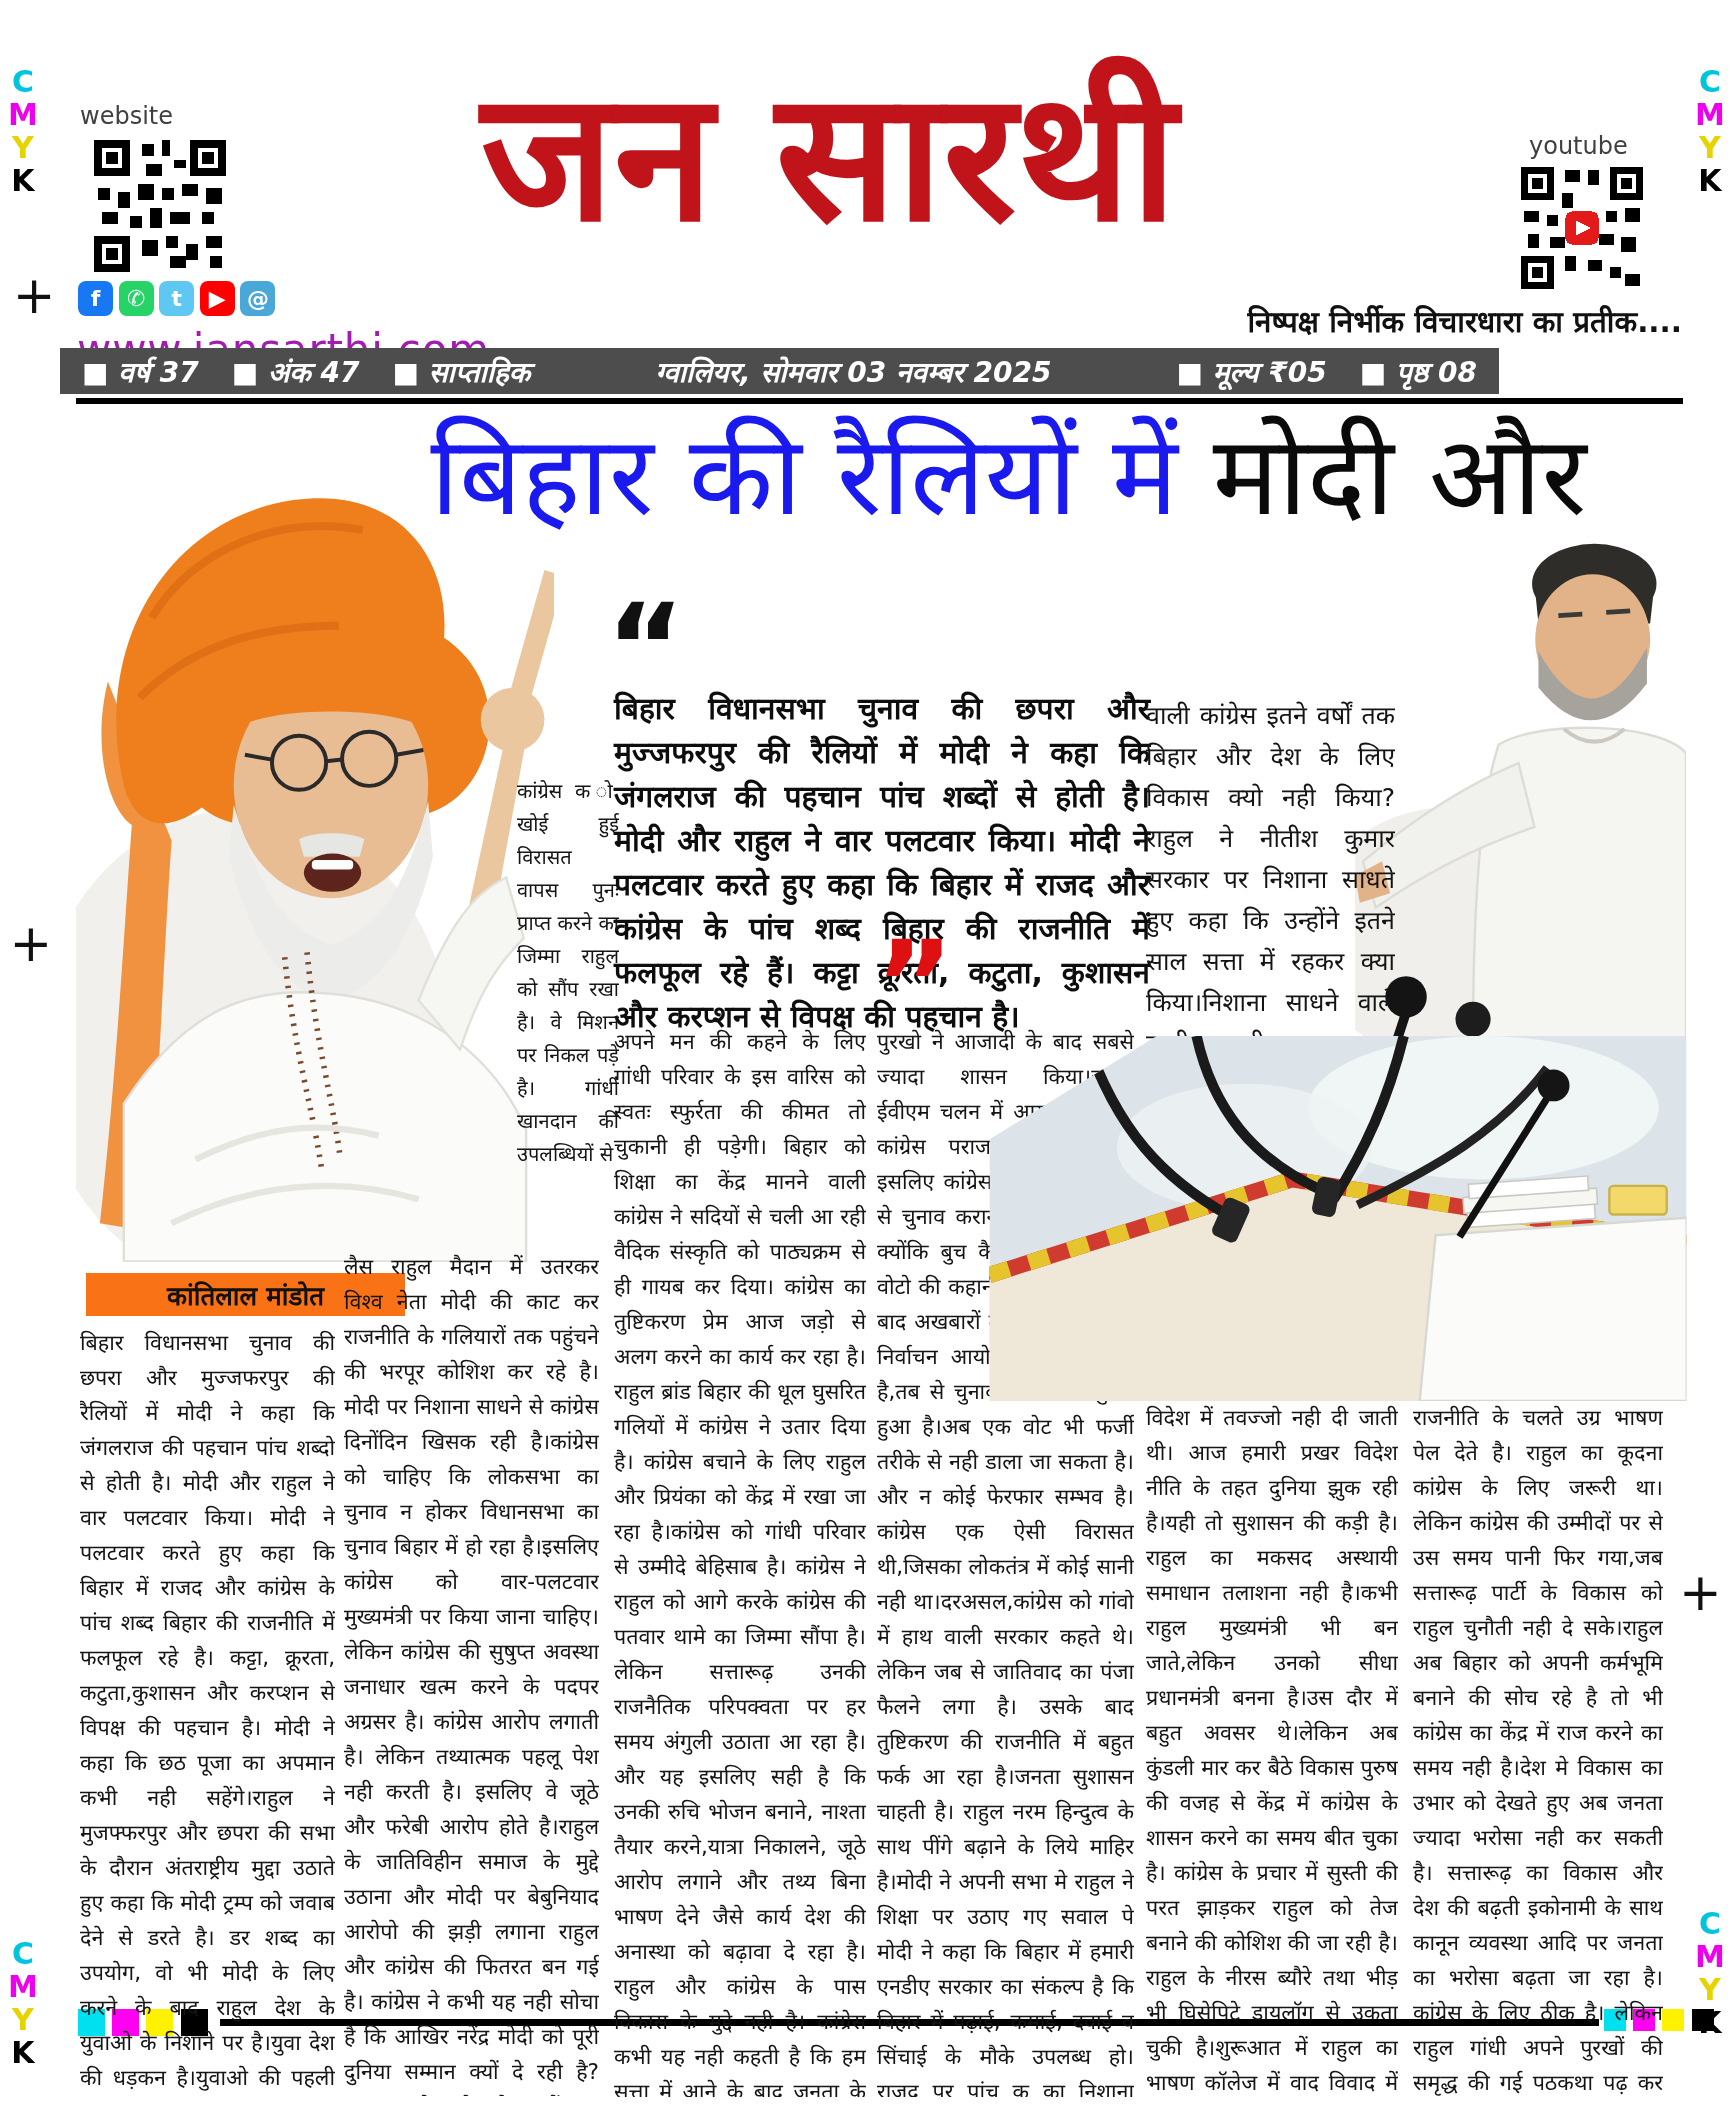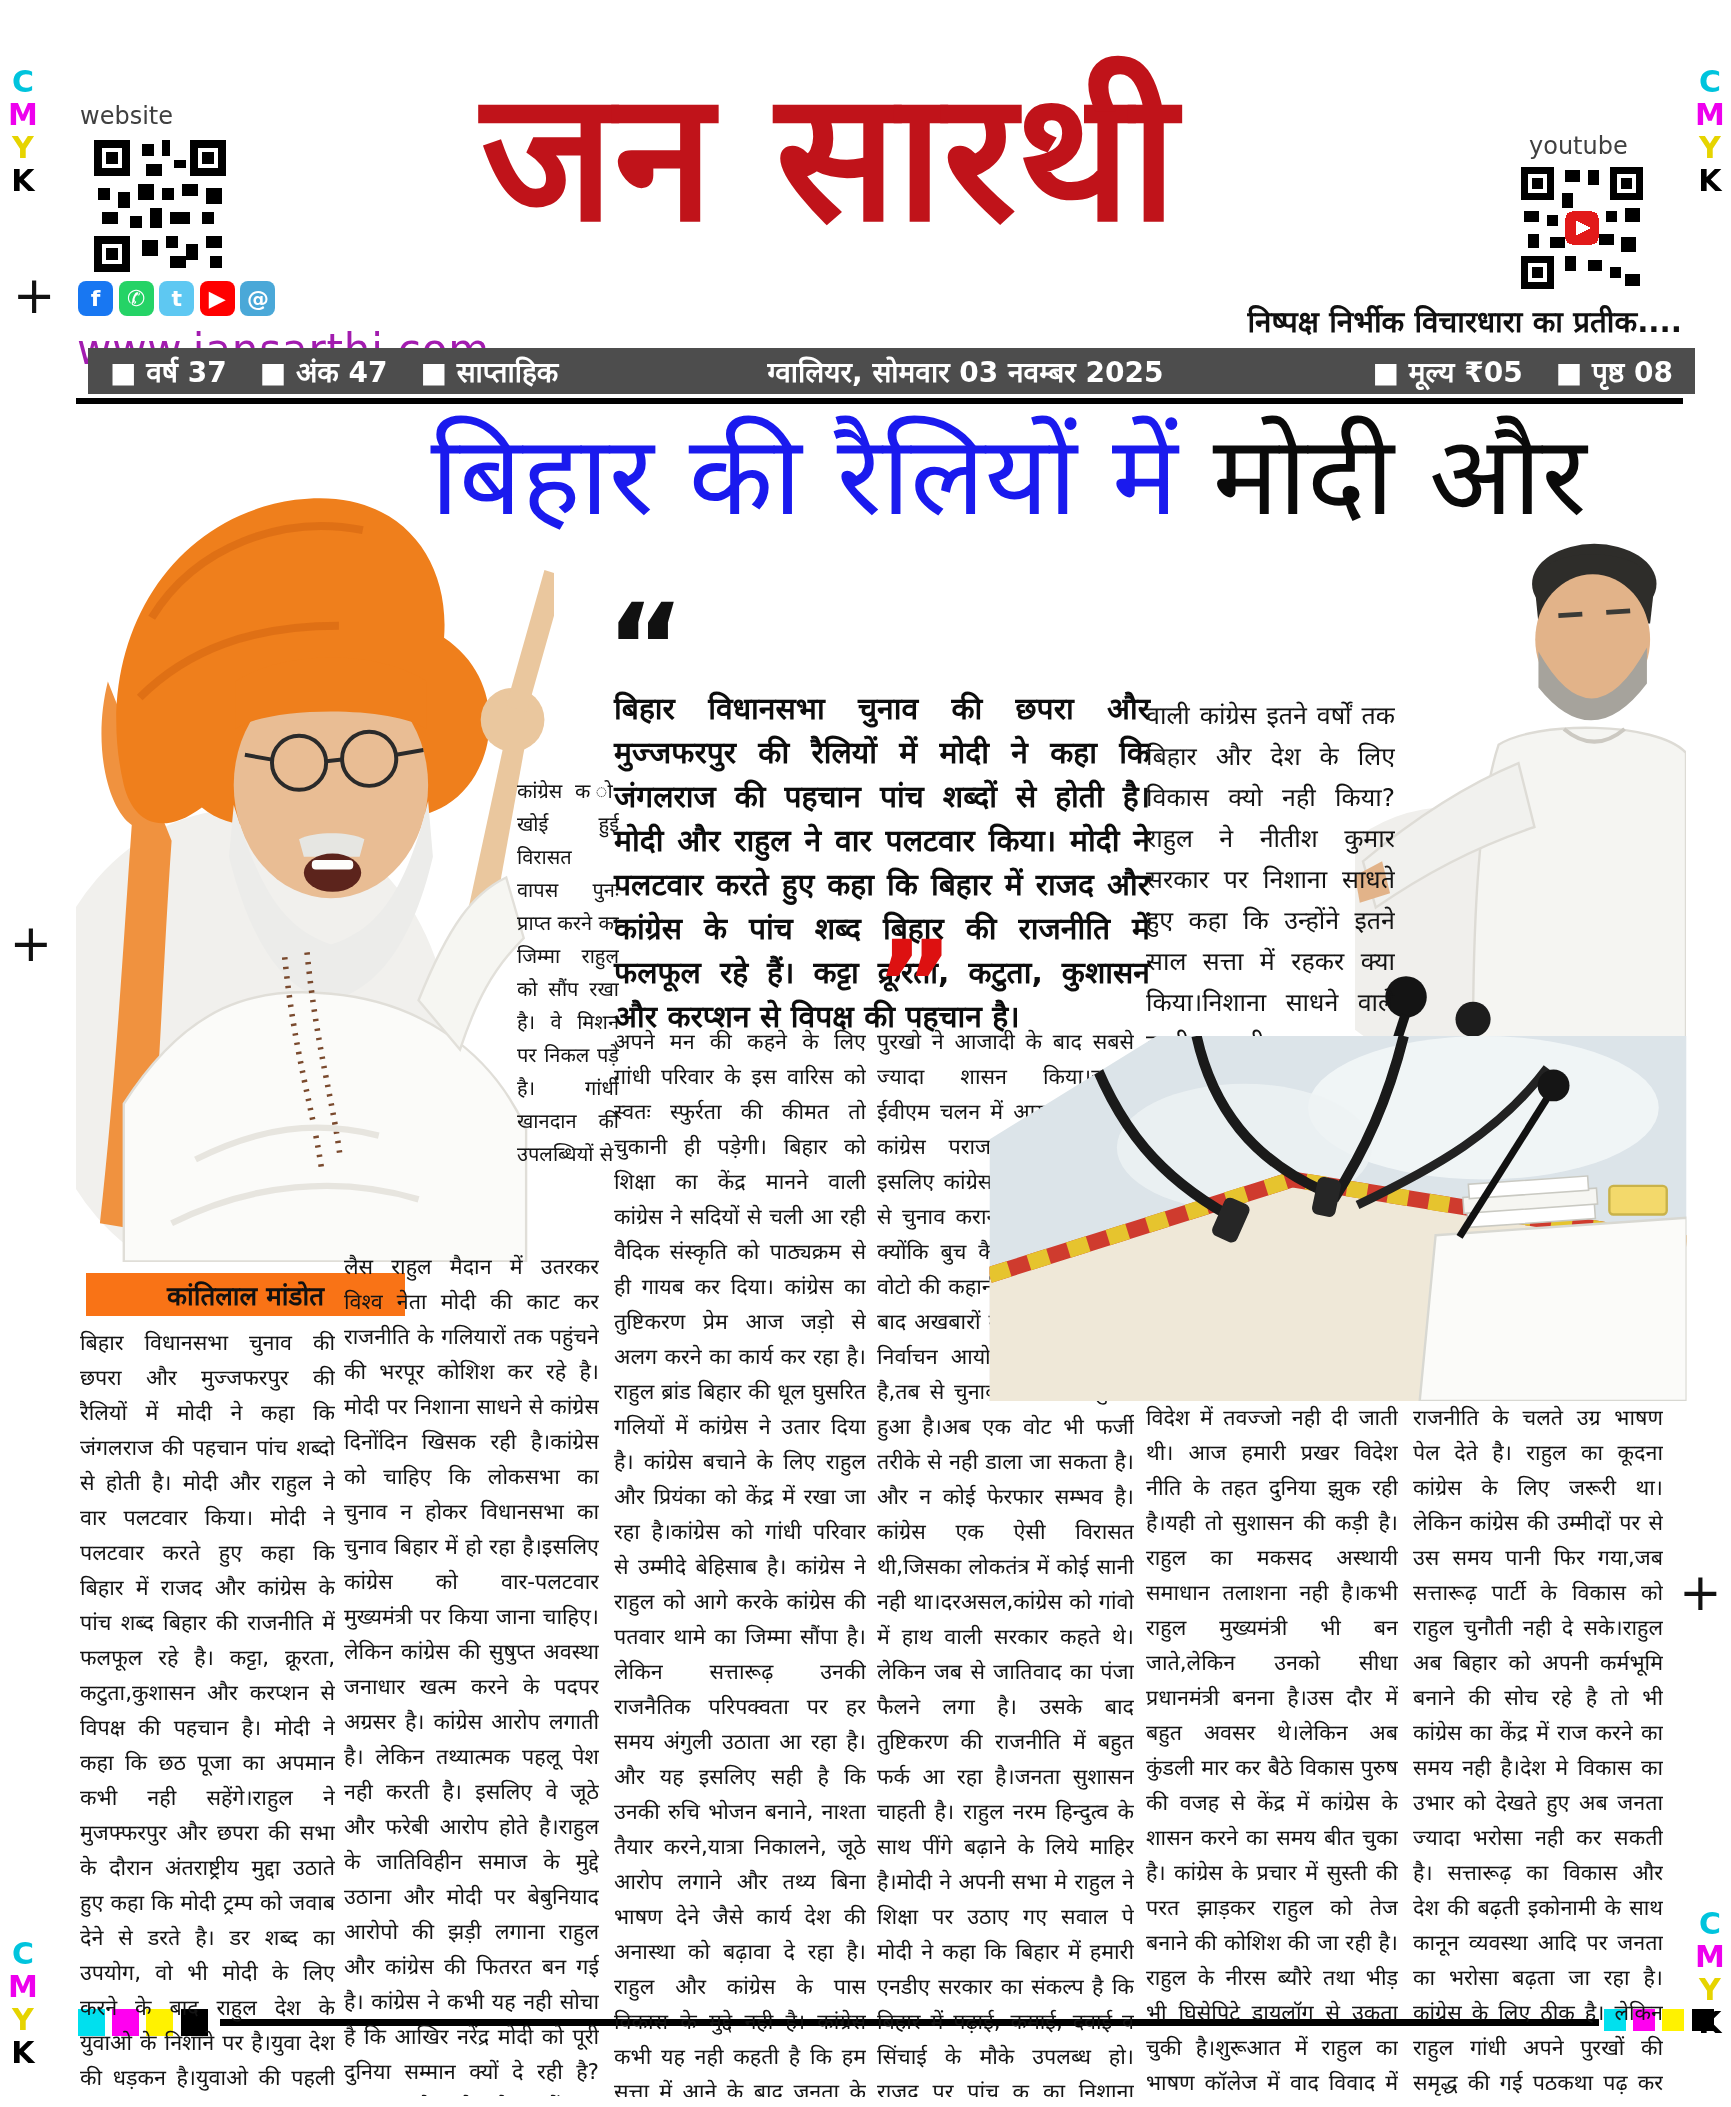--- a/index.html
+++ b/index.html
@@ -150,21 +150,21 @@
         <rect x="19" y="26" width="4" height="3"></rect>
           <rect x="25" y="28" width="3" height="3"></rect>
           <rect x="29" y="30" width="4" height="3"></rect>
       </g>
       <rect x="13" y="13" width="9" height="9" rx="2" fill="#e21a1a"></rect>
       <path d="M16,15.5 L20,17.5 L16,19.5 Z" fill="#fff"></path>
     </svg>
   </div>
   <div class="abs tagline" style="left:1204px;top:300px;width:478px;">निष्पक्ष निर्भीक विचारधारा का प्रतीक....</div>
 
-  <div class="abs dateline" style="left:88px;top:348px;width:1607px;height:46px;">
+  <div class="abs dateline" style="left:60px;top:348px;width:1439px;height:46px;font-style:italic;">
     <span class="grp">
       <span>■ वर्ष 37</span>
       <span>■ अंक 47</span>
       <span>■ साप्ताहिक</span>
     </span>
     <span>ग्वालियर, सोमवार 03 नवम्बर 2025</span>
     <span class="grp">
       <span>■ मूल्य ₹05</span>
       <span>■ पृष्ठ 08</span>
     </span>

